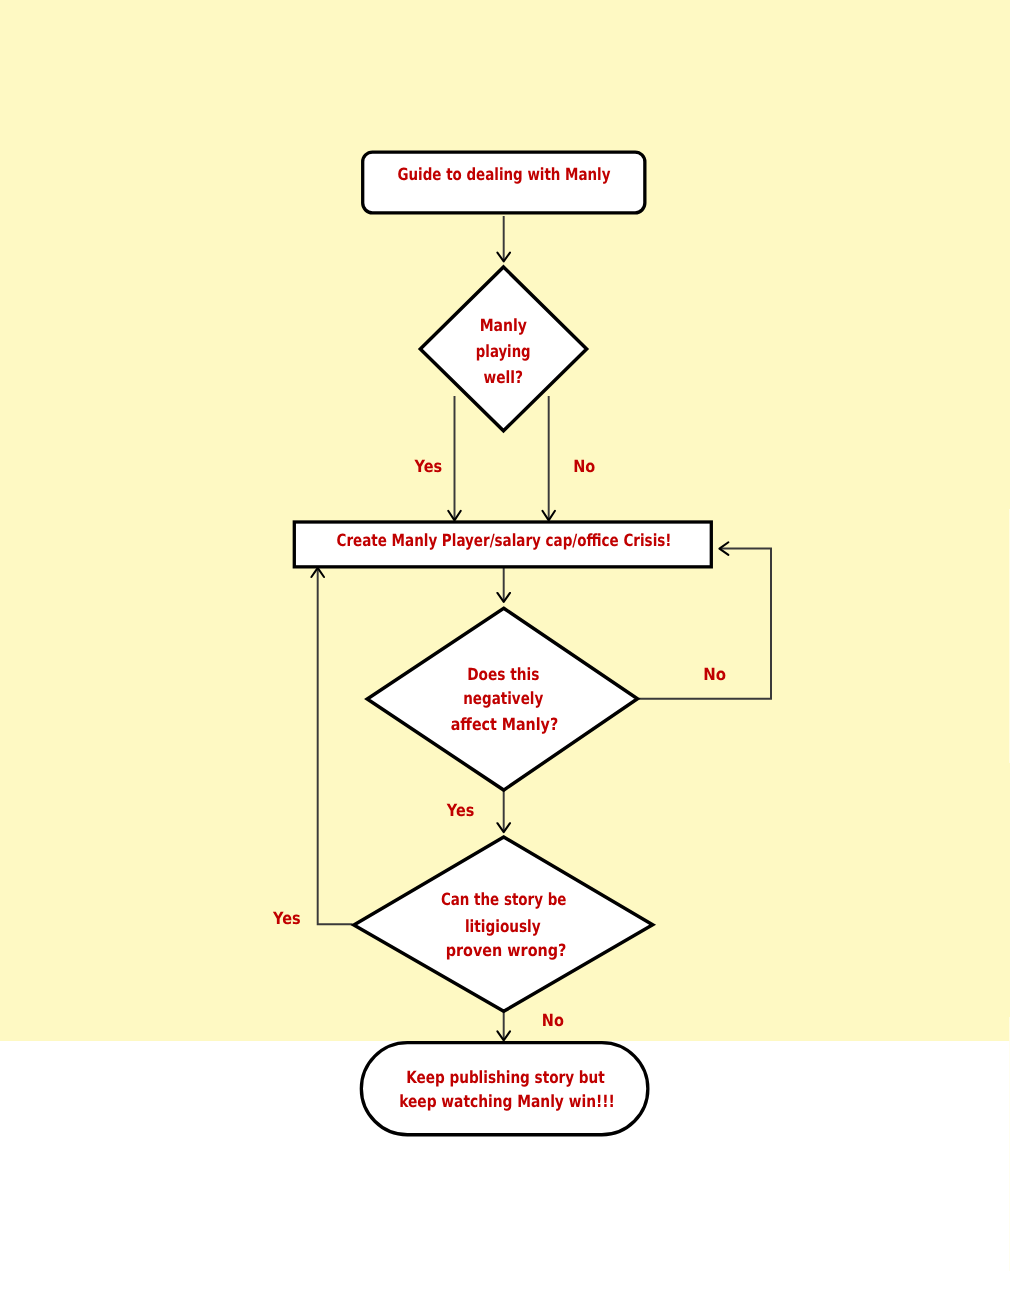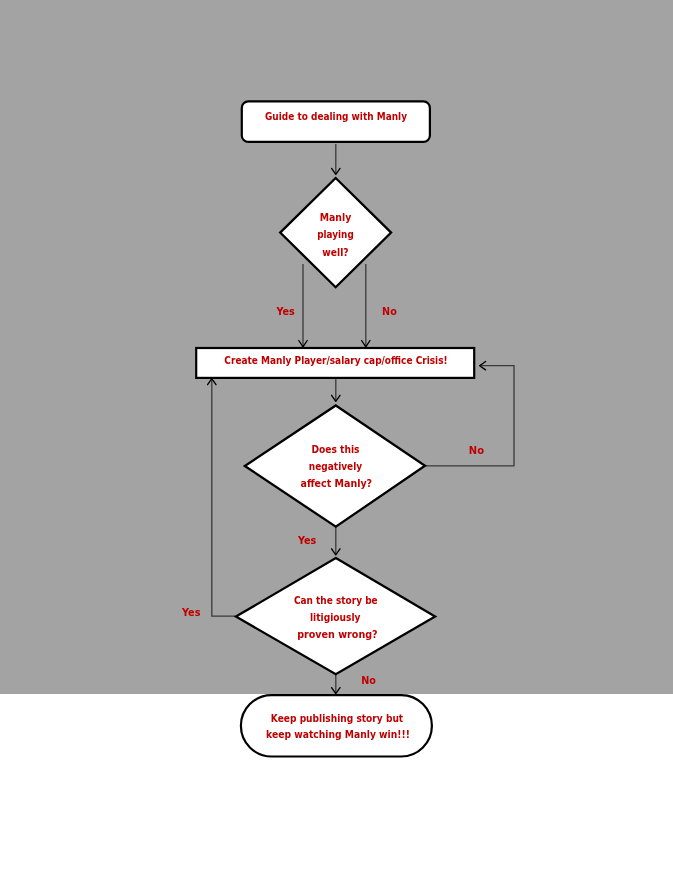--- a/index.html
+++ b/index.html
@@ -1,18 +1,18 @@
 <!DOCTYPE html>
 <html><head>
 <meta charset="utf-8">
 <title>Flowchart</title>
 <style>
   html,body{margin:0;padding:0;background:#ffffff;}
   body{width:673px;height:871px;overflow:hidden;}
-  .page{position:relative;width:673px;height:694px;background:#a3a3a3;}
+  .page{position:relative;width:673px;height:694px;background:#fef9c3;}
   svg{display:block;}
   .shape{fill:#ffffff;stroke:#000000;stroke-width:2.2;}
   .diamond{fill:#ffffff;stroke:#000000;stroke-width:2.3;stroke-linejoin:miter;}
   .conn{fill:none;stroke:#3a3a3a;stroke-width:1.3;}
   .head{fill:none;stroke:#000000;stroke-width:1.35;stroke-linecap:round;stroke-linejoin:round;}
   text{font-family:"DejaVu Sans",sans-serif;font-weight:bold;font-size:11.2px;fill:#C00000;will-change:transform;}
 </style>
 </head>
 <body>
 

